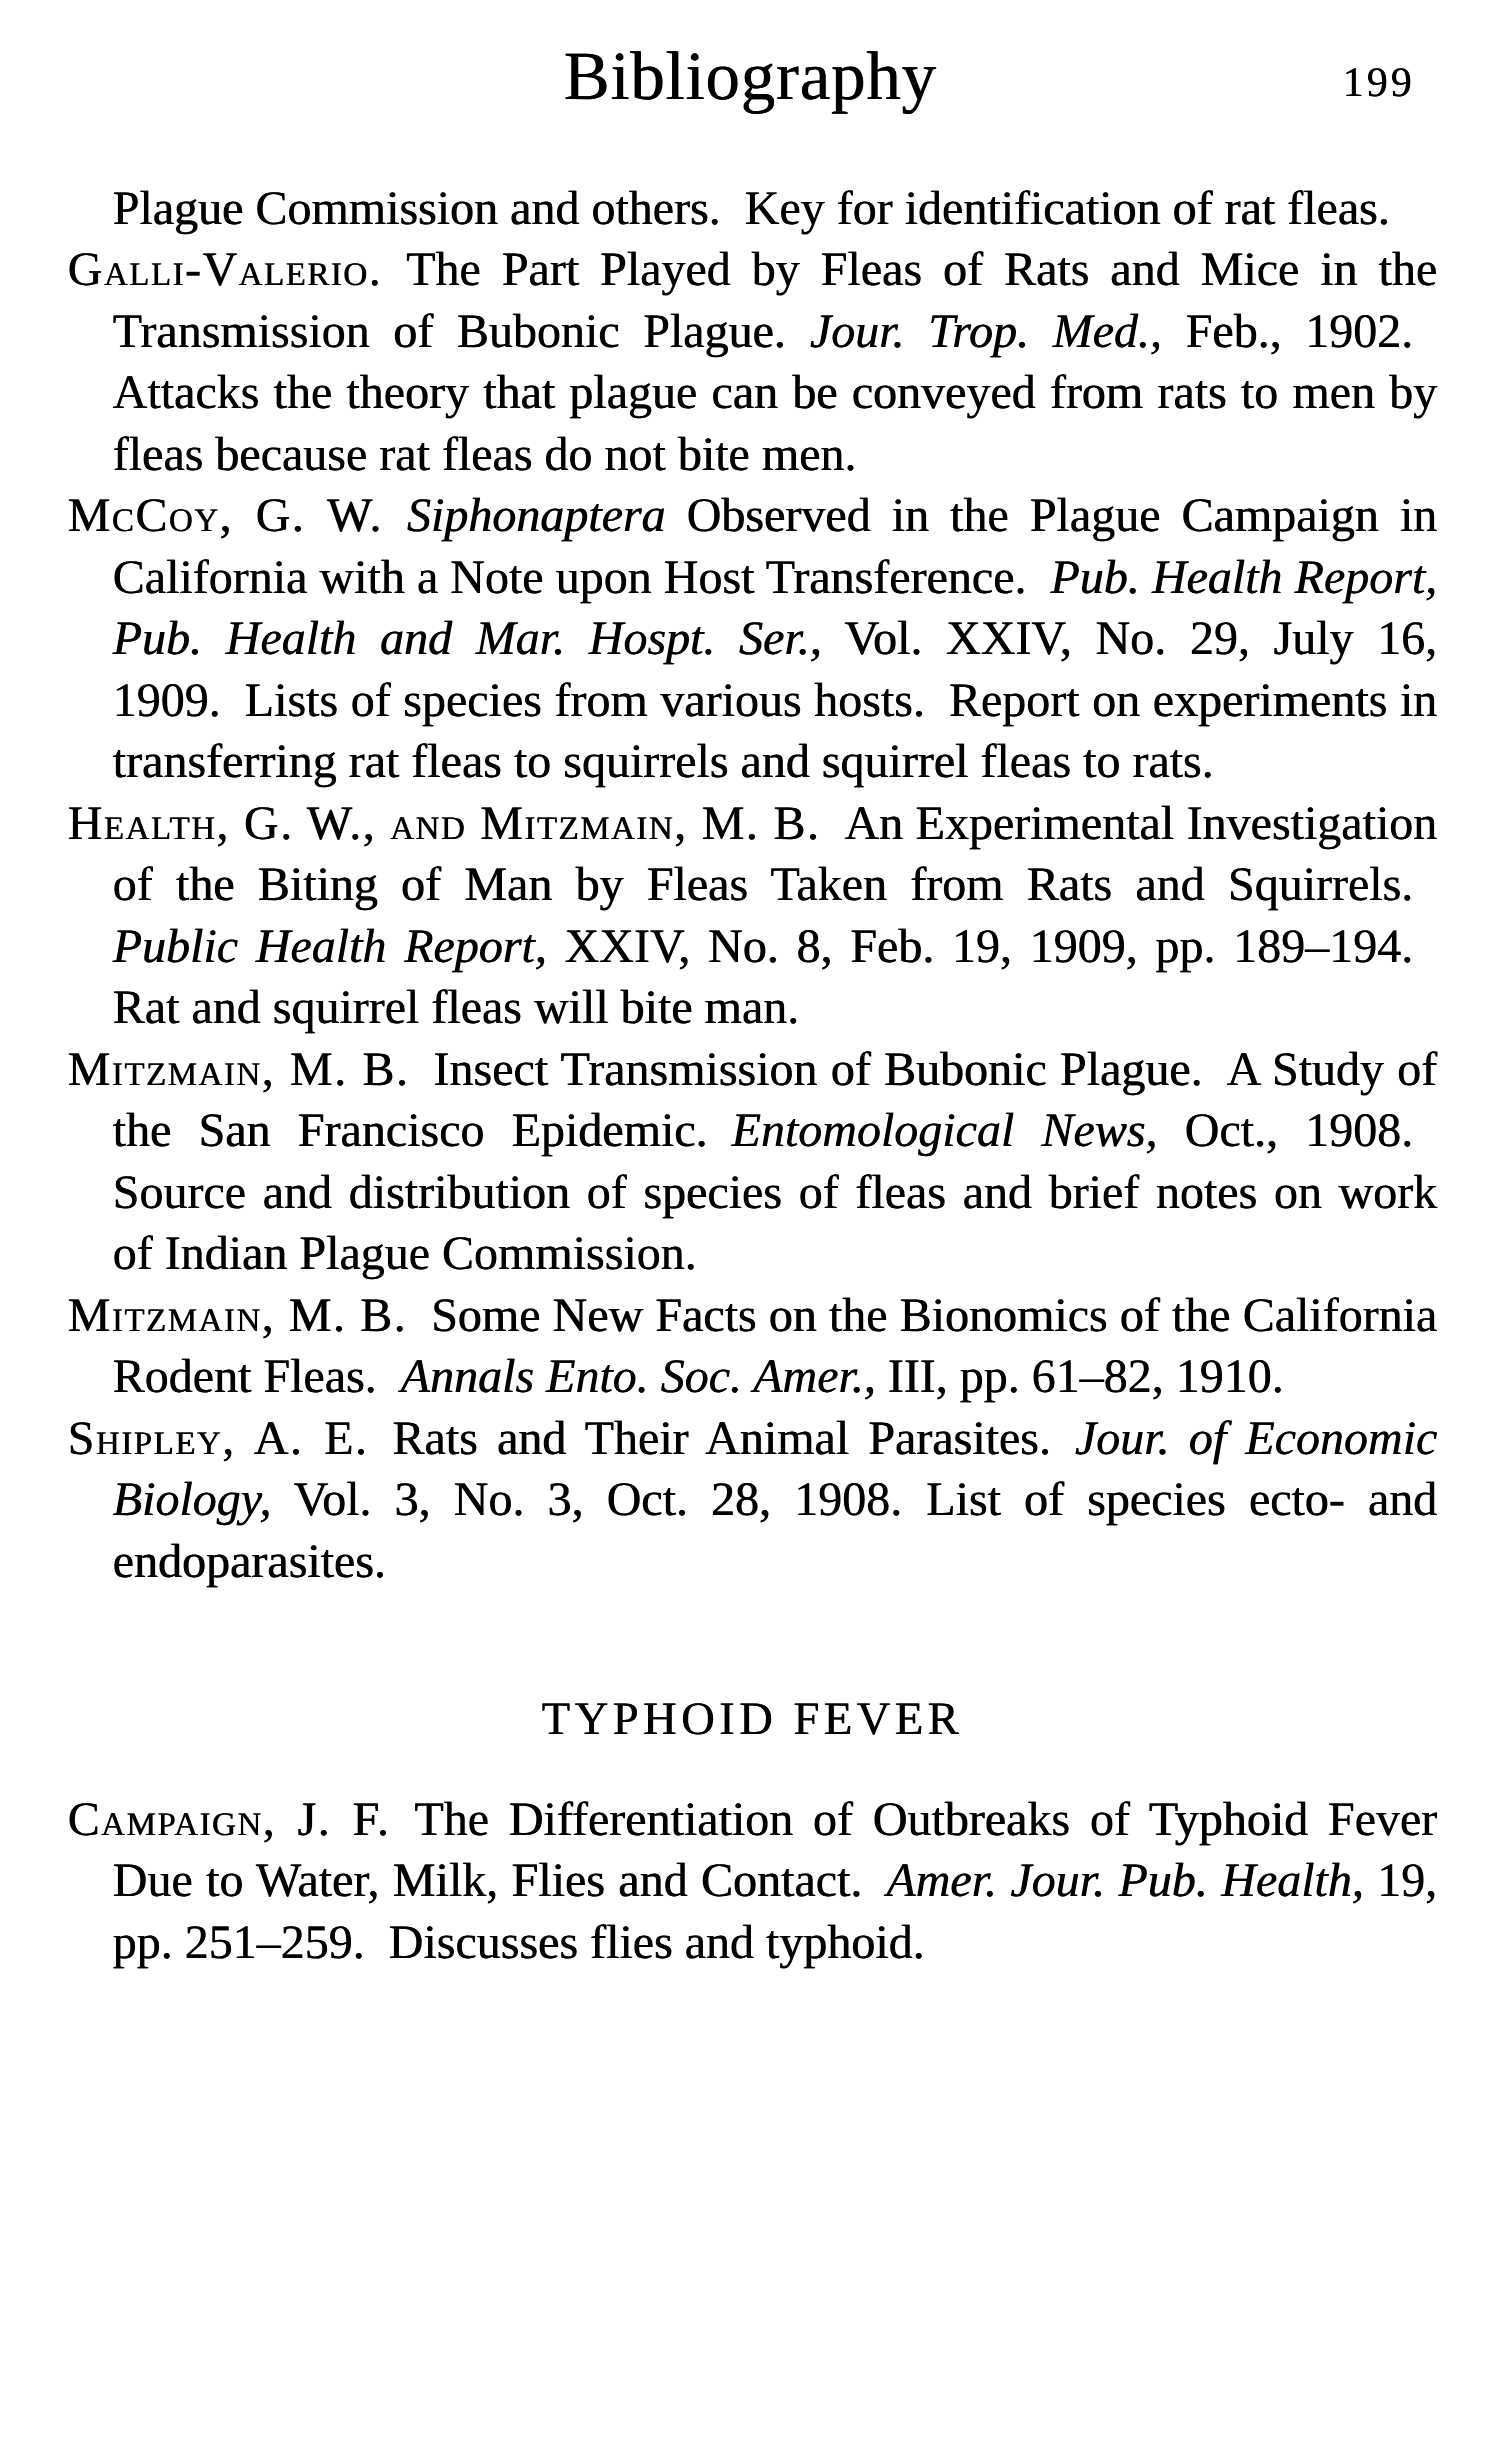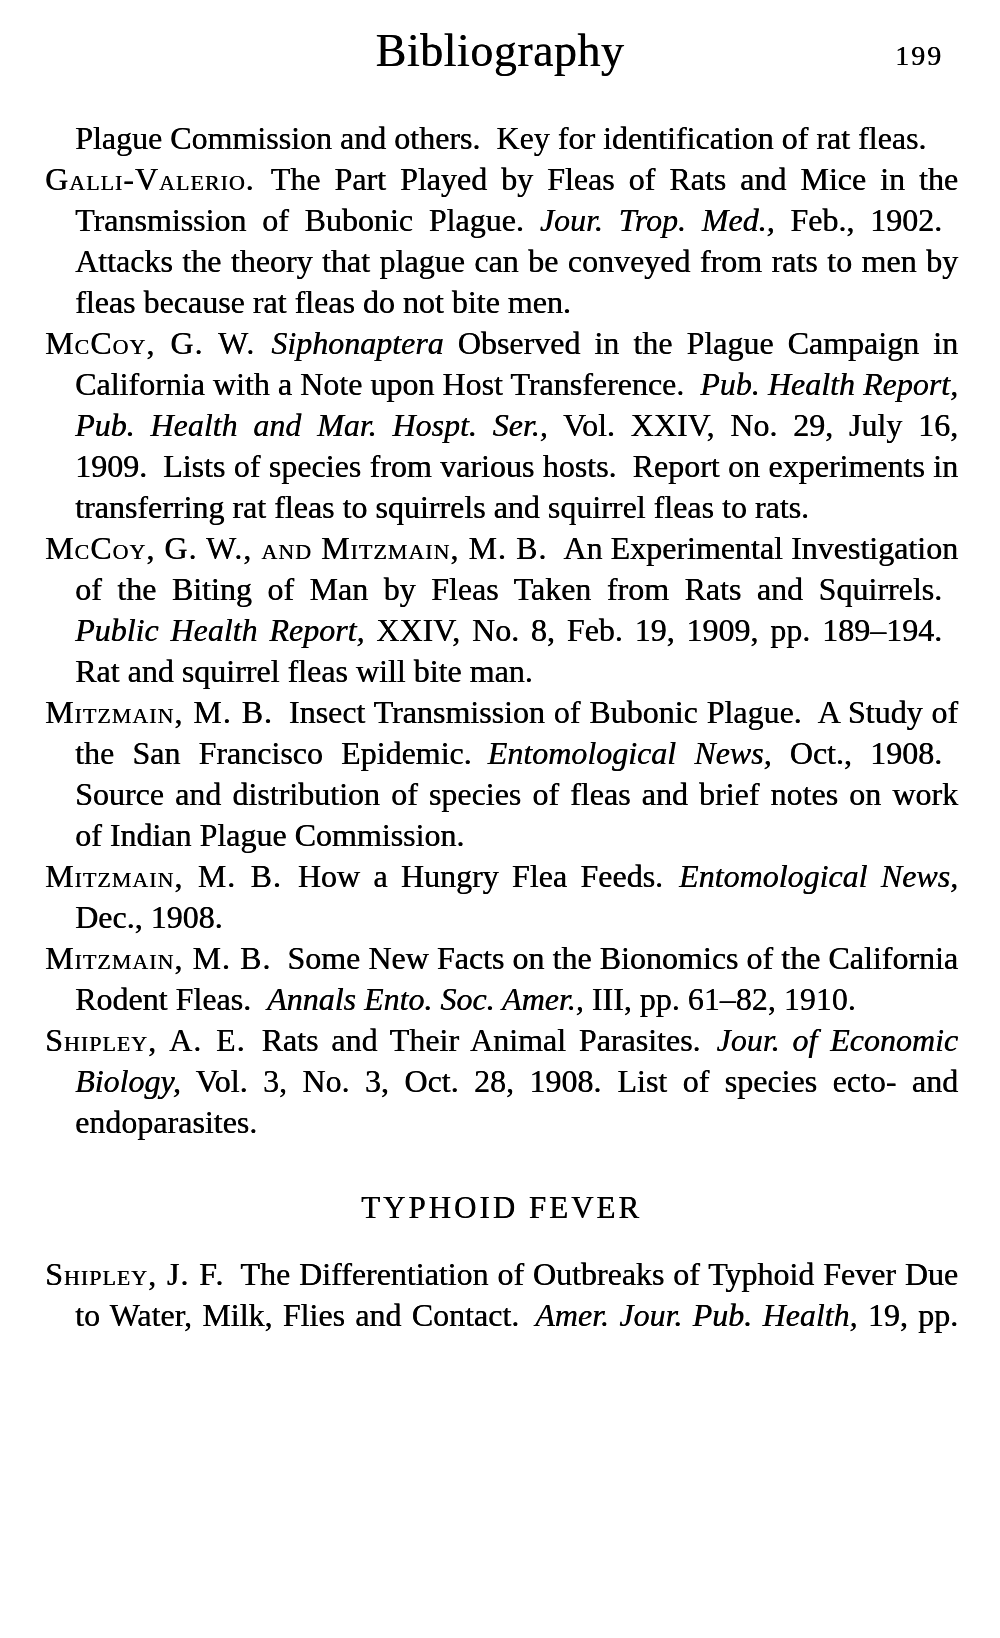--- a/index.html
+++ b/index.html
@@ -54,21 +54,21 @@
     padding-left: 30px;
   }
   .entry.flush {
     padding-left: 0;
   }
   .section-heading {
     text-align: center;
     font-size: 31px;
     line-height: 41px;
     letter-spacing: 3px;
-    margin-top: 44px;
+    margin-top: 64px;
     margin-bottom: 26px;
   }
   .smallcaps {
     font-variant: small-caps;
     letter-spacing: 1px;
   }
   .italic {
     font-style: italic;
   }
   .roman {
@@ -80,21 +80,20 @@
 
 <div class="page">
   <header class="page-header">
     <div class="running-title">Bibliography</div>
     <div class="page-number">199</div>
   </header>
   <main class="body-text">
       <p class="entry continuation"><span class="roman">Plague Commission and others. Key for identification of rat fleas.</span></p>
       <p class="entry hanging"><span class="smallcaps">Galli-Valerio.</span><span class="roman"> The Part Played by Fleas of Rats and Mice in the Transmission of Bubonic Plague. </span><span class="italic">Jour. Trop. Med.,</span><span class="roman"> Feb., 1902. Attacks the theory that plague can be conveyed from rats to men by fleas because rat fleas do not bite men.</span></p>
       <p class="entry hanging"><span class="smallcaps">McCoy, G. W.</span><span class="roman"> </span><span class="italic">Siphonaptera</span><span class="roman"> Observed in the Plague Campaign in California with a Note upon Host Transference. </span><span class="italic">Pub. Health Report, Pub. Health and Mar. Hospt. Ser.,</span><span class="roman"> Vol. XXIV, No. 29, July 16, 1909. Lists of species from various hosts. Report on experiments in transferring rat fleas to squirrels and squirrel fleas to rats.</span></p>
-      <p class="entry hanging"><span class="smallcaps">McCoy, G. W., and Mitzmain, M. B.</span><span class="roman"> An Experimental Investigation of the Biting of Man by Fleas Taken from Rats and Squirrels. </span><span class="italic">Public Health Report,</span><span class="roman"> XXIV, No. 8, Feb. 19, 1909, pp. 189–194. Rat and squirrel fleas will bite man.</span></p>
+      <p class="entry hanging"><span class="smallcaps">Health, G. W., and Mitzmain, M. B.</span><span class="roman"> An Experimental Investigation of the Biting of Man by Fleas Taken from Rats and Squirrels. </span><span class="italic">Public Health Report,</span><span class="roman"> XXIV, No. 8, Feb. 19, 1909, pp. 189–194. Rat and squirrel fleas will bite man.</span></p>
       <p class="entry hanging"><span class="smallcaps">Mitzmain, M. B.</span><span class="roman"> Insect Transmission of Bubonic Plague. A Study of the San Francisco Epidemic. </span><span class="italic">Entomological News,</span><span class="roman"> Oct., 1908. Source and distribution of species of fleas and brief notes on work of Indian Plague Commission.</span></p>
-      <p class="entry hanging"><span class="smallcaps">Mitzmain, M. B.</span><span class="roman"> How a Hungry Flea Feeds. </span><span class="italic">Entomological News,</span><span class="roman"> Dec., 1908.</span></p>
       <p class="entry hanging"><span class="smallcaps">Mitzmain, M. B.</span><span class="roman"> Some New Facts on the Bionomics of the California Rodent Fleas. </span><span class="italic">Annals Ento. Soc. Amer.,</span><span class="roman"> III, pp. 61–82, 1910.</span></p>
       <p class="entry hanging"><span class="smallcaps">Shipley, A. E.</span><span class="roman"> Rats and Their Animal Parasites. </span><span class="italic">Jour. of Economic Biology,</span><span class="roman"> Vol. 3, No. 3, Oct. 28, 1908. List of species ecto- and endoparasites.</span></p>
       <div class="section-heading">TYPHOID FEVER</div>
-      <p class="entry hanging"><span class="smallcaps">Shipley, J. F.</span><span class="roman"> The Differentiation of Outbreaks of Typhoid Fever Due to Water, Milk, Flies and Contact. </span><span class="italic">Amer. Jour. Pub. Health,</span><span class="roman"> 19, pp. 251–259. Discusses flies and typhoid.</span></p>
+      <p class="entry hanging"><span class="smallcaps">Campaign, J. F.</span><span class="roman"> The Differentiation of Outbreaks of Typhoid Fever Due to Water, Milk, Flies and Contact. </span><span class="italic">Amer. Jour. Pub. Health,</span><span class="roman"> 19, pp. 251–259. Discusses flies and typhoid.</span></p>
     </main>
 </div>
 
 </body></html>

